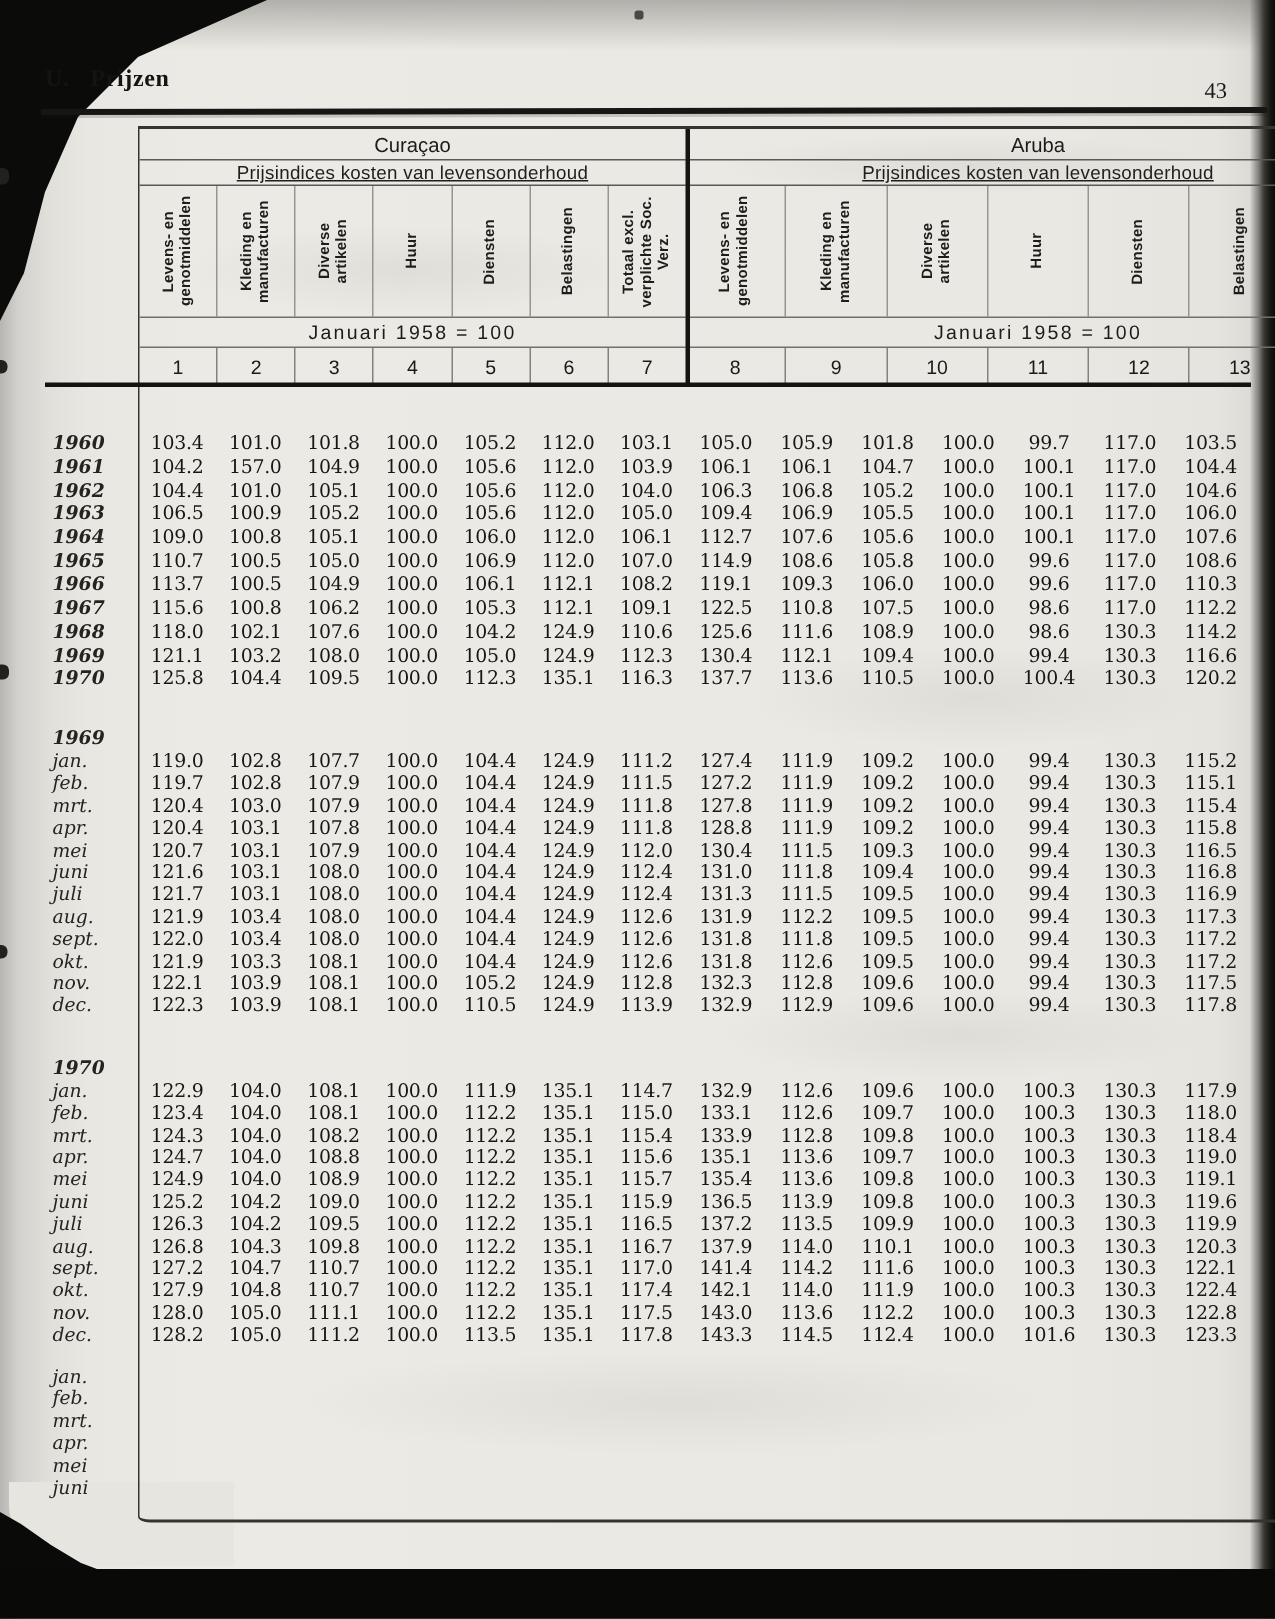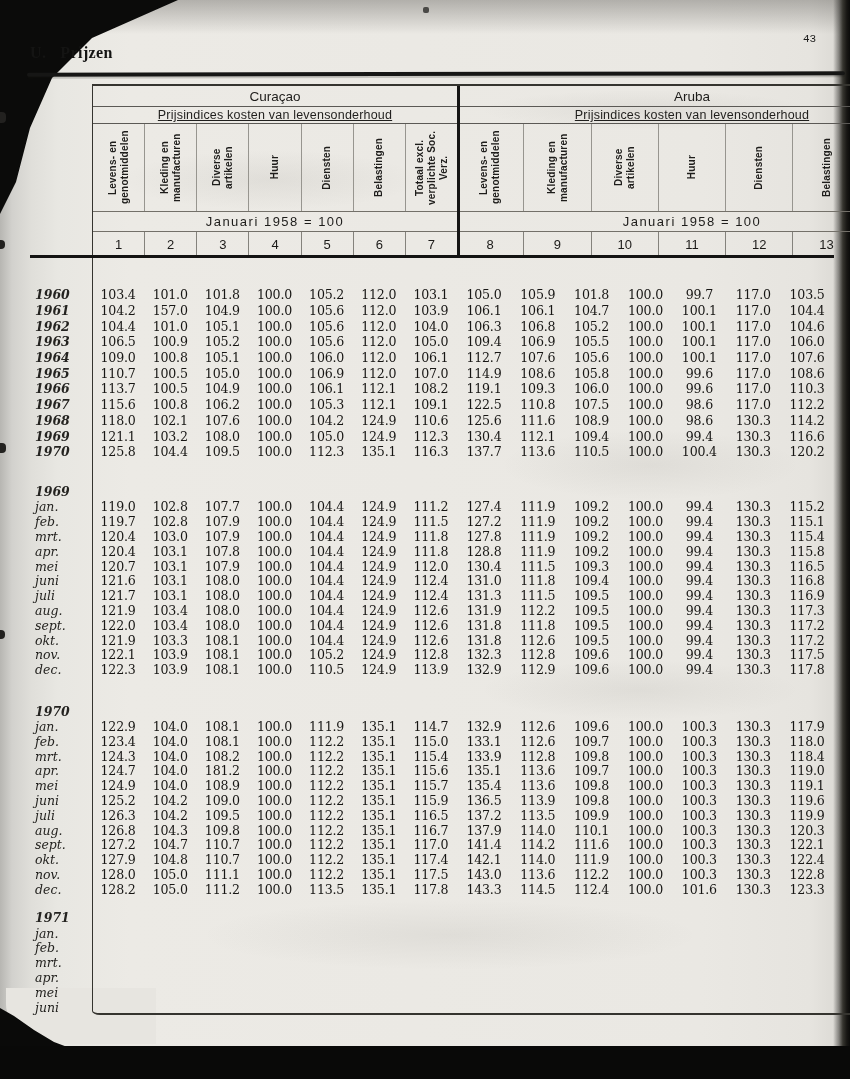--- a/index.html
+++ b/index.html
@@ -21,22 +21,22 @@
 
   .speck{position:absolute;background:#22211f;border-radius:0 4px 4px 0;}
   .speck-top{position:absolute;background:#4a4946;border-radius:2px;}
 
   .smudge{position:absolute;pointer-events:none;
     background:radial-gradient(closest-side,rgba(70,68,60,.07),rgba(70,68,60,0));}
 
   .title{position:absolute;left:30px;top:44px;color:#141413;font-weight:700;font-size:16px;
     font-family:"Liberation Serif",serif;letter-spacing:.4px;}
   .title .word{margin-left:14px;margin-top:30px;}
-  .pagenum{position:absolute;left:803px;top:33px;font-size:11px;color:#1b1b1a;
-    font-family:Liberation Mono, monospace;}
+  .pagenum{position:absolute;left:803px;top:53px;font-size:15px;color:#1b1b1a;
+    font-family:Liberation Serif, serif;}
   .rule-title{position:absolute;left:27px;top:72px;width:818px;height:3.5px;background:#161615;
     border-radius:2px;transform:rotate(-.1deg);box-shadow:0 2px 0 rgba(20,20,18,.18);}
 
   .table-frame{position:absolute;left:92px;top:84px;width:836px;height:931px;
     border:1.6px solid #35342f;border-top-width:2px;border-bottom-width:2px;
     border-bottom-left-radius:8px 4px;}
   .thead{position:relative;height:171px;display:flex;}
   .group{display:flex;flex-direction:column;}
   .g0{width:364px;}
   .g1{flex:1;}
@@ -744,21 +744,21 @@
             <div class="cell">100.3</div>
             <div class="cell">130.3</div>
             <div class="cell">118.4</div>
           </div>
         </div>
         <div class="row">
           <div class="row-label">apr.</div>
           <div class="half half0">
             <div class="cell">124.7</div>
             <div class="cell">104.0</div>
-            <div class="cell">181.2</div>
+            <div class="cell">108.8</div>
             <div class="cell">100.0</div>
             <div class="cell">112.2</div>
             <div class="cell">135.1</div>
             <div class="cell">115.6</div>
           </div>
           <div class="half half1">
             <div class="cell">135.1</div>
             <div class="cell">113.6</div>
             <div class="cell">109.7</div>
             <div class="cell">100.0</div>
@@ -930,21 +930,20 @@
             <div class="cell">114.5</div>
             <div class="cell">112.4</div>
             <div class="cell">100.0</div>
             <div class="cell">101.6</div>
             <div class="cell">130.3</div>
             <div class="cell">123.3</div>
           </div>
         </div>
       </div>
       <div class="sec sec-months">
-        <div class="sec-label">1971</div>
         <div class="row">
           <div class="row-label">jan.</div>
           <div class="half half0">
             <div class="cell"></div>
             <div class="cell"></div>
             <div class="cell"></div>
             <div class="cell"></div>
             <div class="cell"></div>
             <div class="cell"></div>
             <div class="cell"></div>

